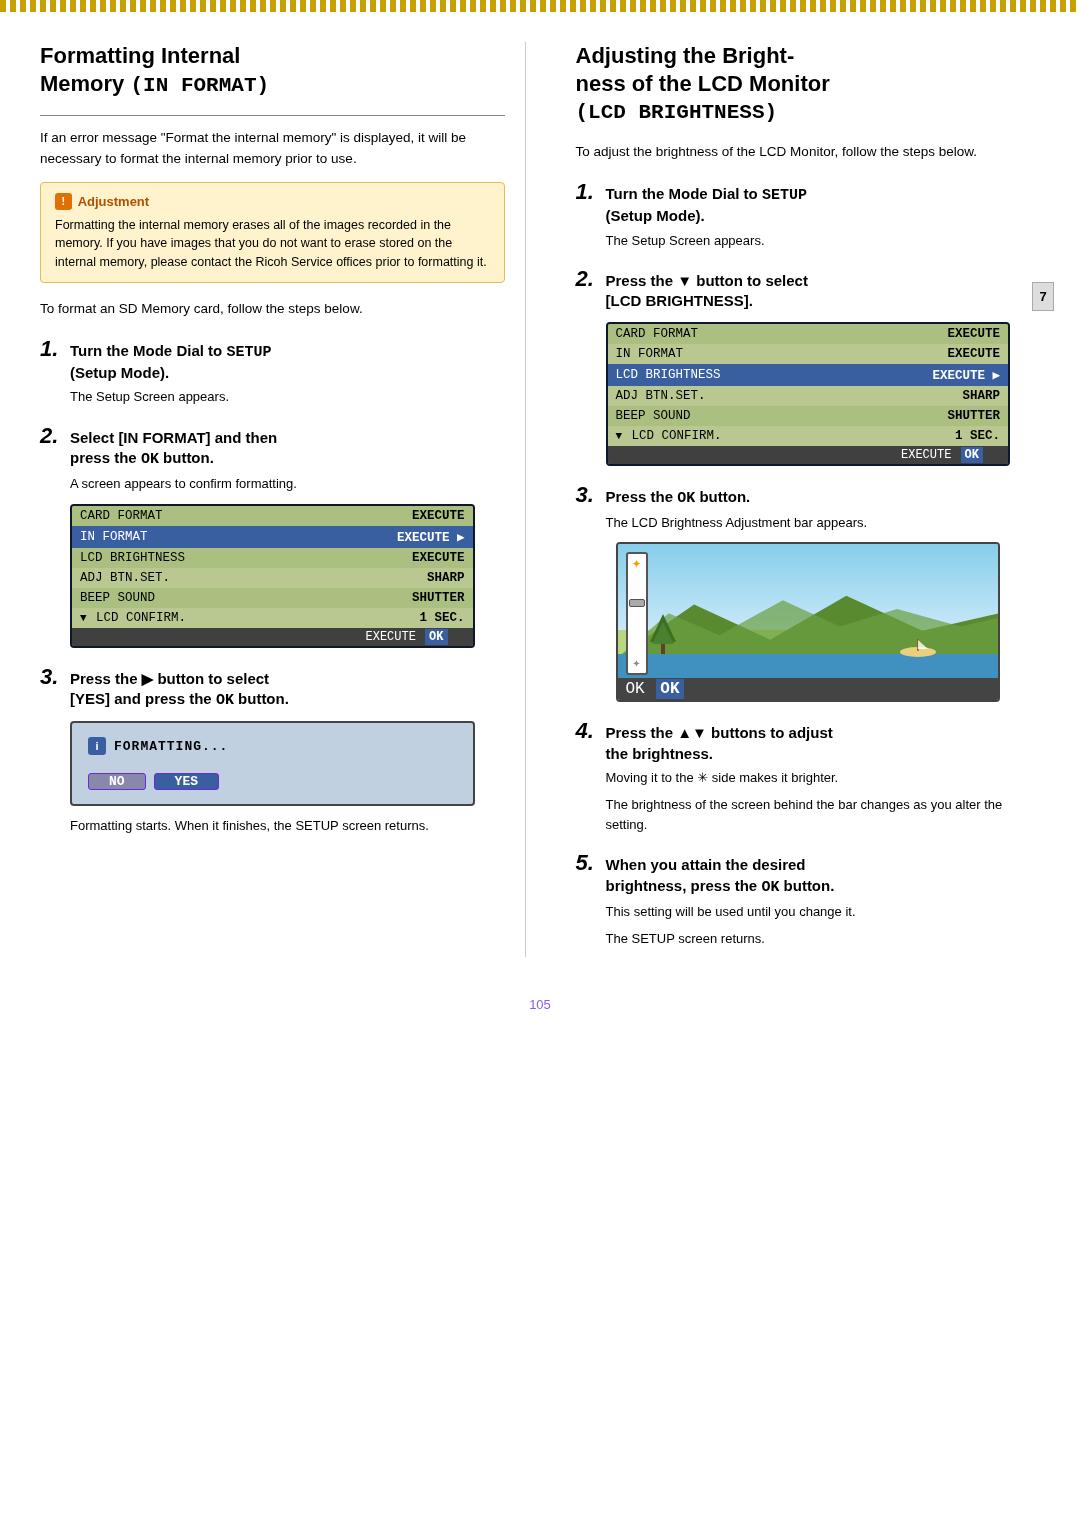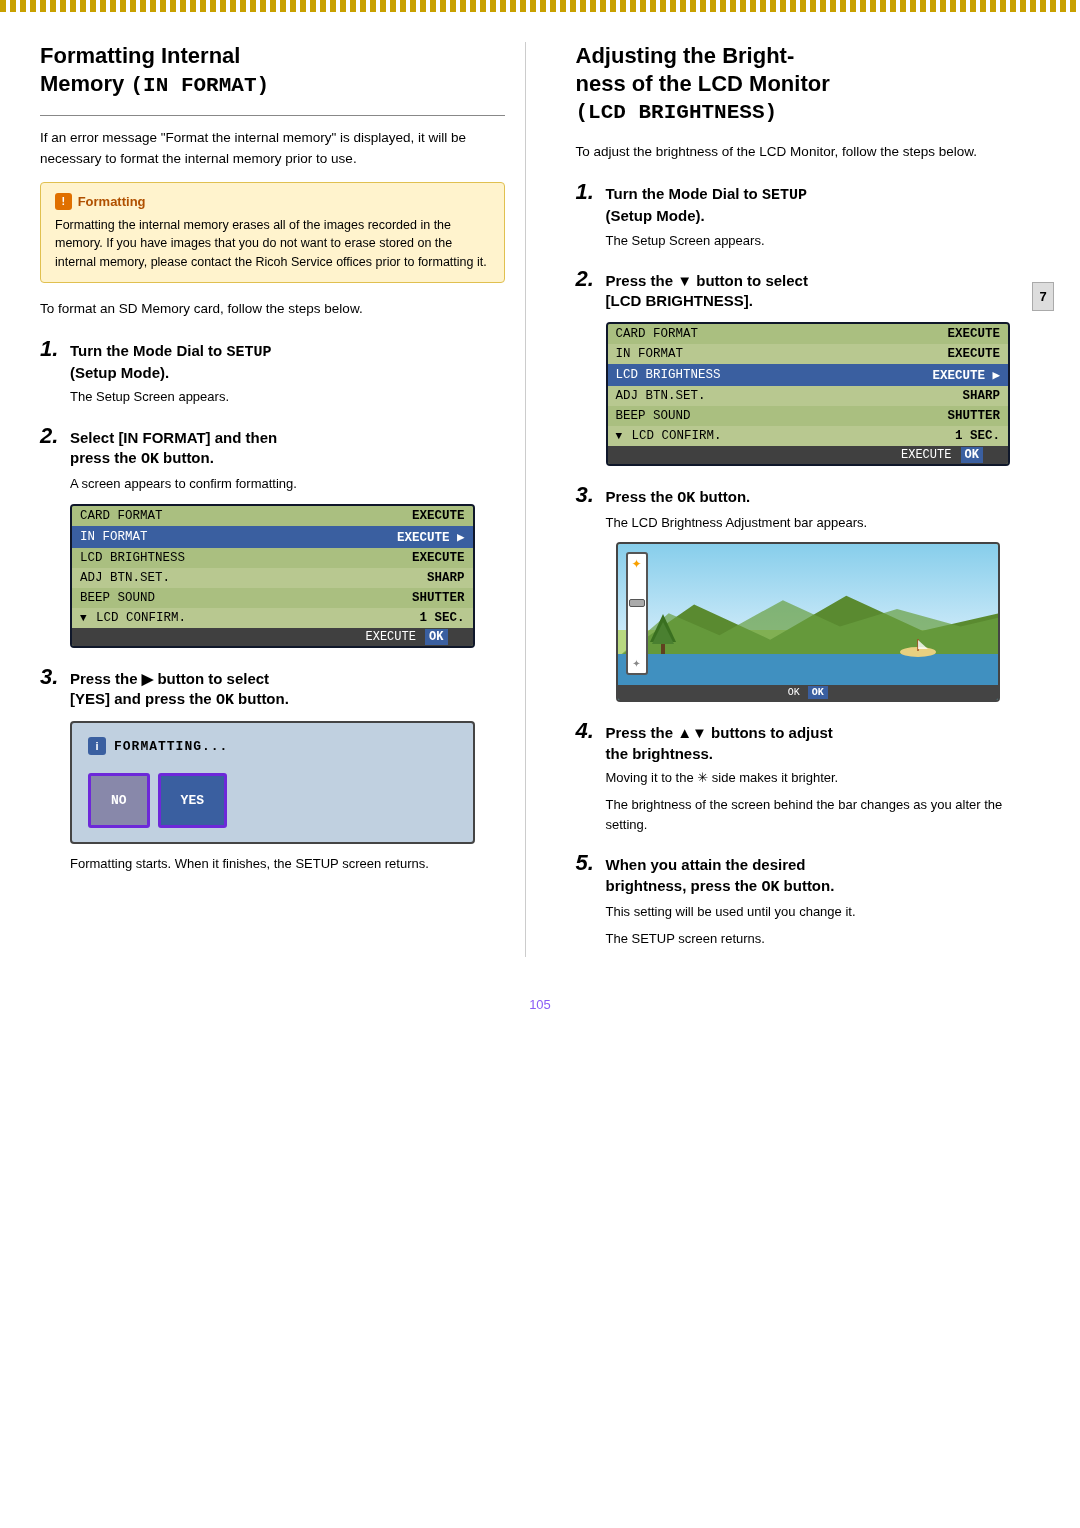--- a/index.html
+++ b/index.html
@@ -206,22 +206,22 @@
     }
     .format-btns {
       display: flex;
       gap: 8px;
       margin-top: 8px;
     }
     .format-btn {
       font-family: 'Courier New', monospace;
       font-size: 13px;
       font-weight: bold;
-      padding: 17px 20px;
-      border: 3px solid #6d28d9;
+      padding: 0 20px;
+      border: 1px solid #6d28d9;
       border-radius: 3px;
     }
     .format-btn.no {
       background: #8888aa;
       color: #fff;
     }
     .format-btn.yes {
       background: #3a5fa0;
       color: #fff;
     }
@@ -285,21 +285,21 @@
   <div class="left-col">
     <h2 class="section-title">
       Formatting Internal<br>Memory <span class="mono">(IN FORMAT)</span>
     </h2>
     <hr class="section-divider">
     <p class="body-text">If an error message "Format the internal memory" is displayed, it will be necessary to format the internal memory prior to use.</p>
 
     <div class="important-box">
       <div class="important-header">
         <span class="important-icon">!</span>
-        <span class="important-label">Formatting</span>
+        <span class="important-label">Adjustment</span>
       </div>
       <p class="important-body">Formatting the internal memory erases all of the images recorded in the memory. If you have images that you do not want to erase stored on the internal memory, please contact the Ricoh Service offices prior to formatting it.</p>
     </div>
 
     <p class="body-text">To format an SD Memory card, follow the steps below.</p>
 
     <div class="step-header">
       <span class="step-number">1.</span>
       <span class="step-title">
         Turn the Mode Dial to <span class="mono bold">SETUP</span><br>(Setup Mode).
@@ -456,21 +456,21 @@
         <rect x="13" y="28" width="4" height="12" fill="#604020"></rect>
         <polygon points="15,0 28,28 2,28" fill="#3a7020"></polygon>
         <polygon points="15,8 26,30 4,30" fill="#4a8030"></polygon>
       </svg>
 
       <div style="position:absolute;left:8px;top:8px;bottom:25px;width:22px;background:#fff;border:2px solid #555;border-radius:3px;display:flex;flex-direction:column;align-items:center;">
         <span style="font-size:12px;color:#f8a000;margin-top:3px;">✦</span>
         <div style="width:16px;height:8px;background:#aaa;border:1px solid #555;border-radius:2px;margin-top:28px;"></div>
         <span style="font-size:10px;color:#888;margin-top:auto;margin-bottom:4px;">✦</span>
       </div>
-      <div style="position:absolute;bottom:0;left:0;right:0;background:#444;color:#fff;text-align:center;font-family:'Courier New',monospace;font-size:10px;padding:2px 8px;">
+      <div style="position:absolute;bottom:0;left:0;right:0;background:#444;color:#fff;text-align:left;font-family:'Courier New',monospace;font-size:16px;padding:2px 8px;">
         OK <span style="background:#3a5fa0;color:#fff;padding:1px 4px;margin-left:2px;font-weight:bold;">OK</span>
       </div>
     </div>
 
     <div class="step-header">
       <span class="step-number">4.</span>
       <span class="step-title">
         Press the <strong>▲▼</strong> buttons to adjust<br>the brightness.
       </span>
     </div>

